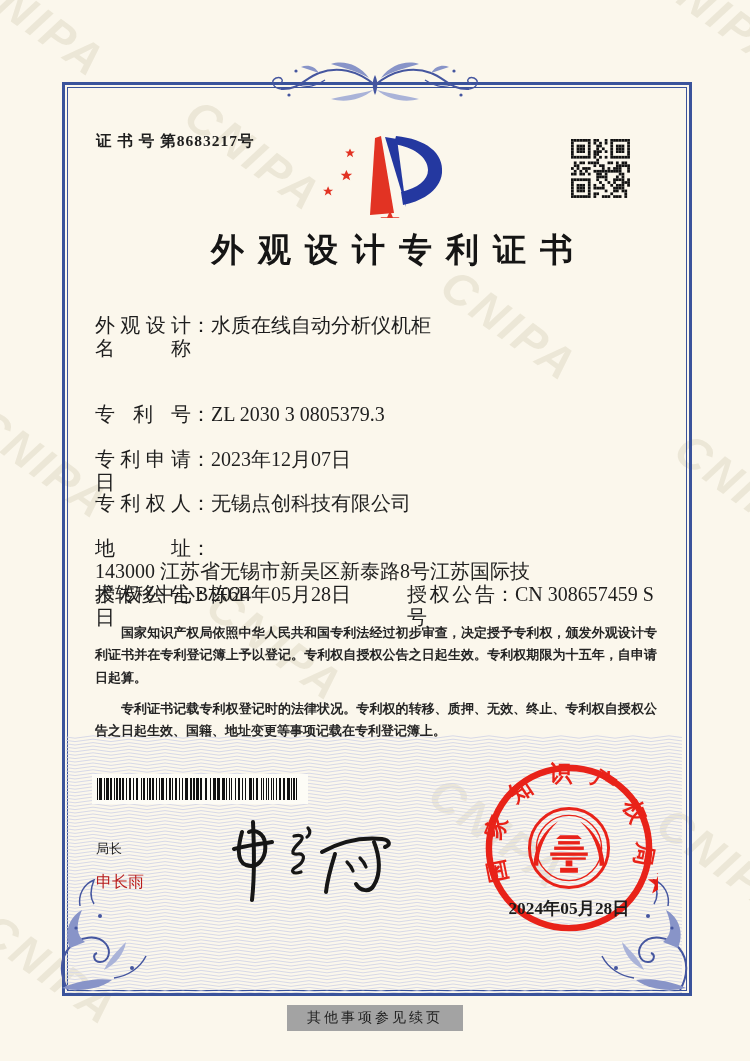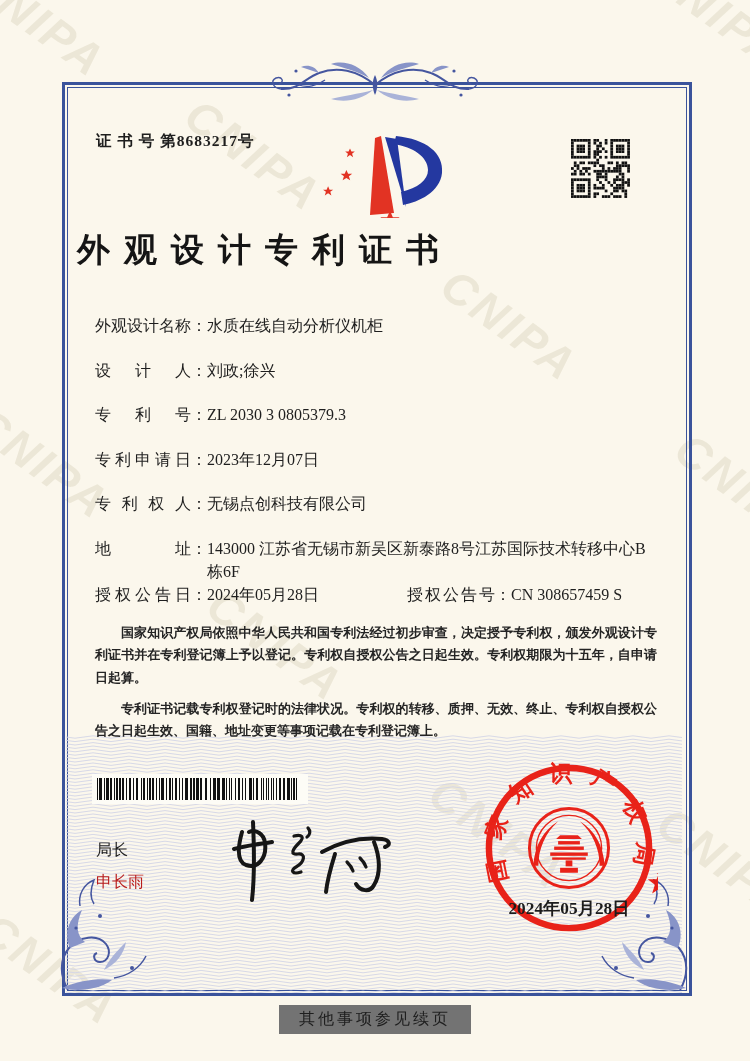--- a/index.html
+++ b/index.html
@@ -12,42 +12,42 @@
   .frame-inner{position:absolute;left:2px;top:2px;right:2px;bottom:2px;border:1px solid #3a539b;}
   .waves{position:absolute;left:66px;top:735px;width:616px;height:258px;z-index:2;}
   .ornament-top{position:absolute;left:265px;top:58px;width:220px;height:52px;z-index:4;}
   .corner{position:absolute;top:872px;width:112px;height:122px;z-index:4;}
   .corner.left{left:54px;}
   .corner.right{left:582px;transform:scaleX(-1);}
   .content{position:absolute;left:0;top:0;width:750px;height:1061px;z-index:5;}
   .cert-no{position:absolute;left:96px;top:131px;font-size:15.5px;letter-spacing:1px;font-weight:bold;}
   .logo{position:absolute;left:308px;top:131px;width:137px;height:87px;}
   .qr{position:absolute;left:571px;top:139px;width:59px;height:59px;}
-  .title{position:absolute;left:63px;top:228px;width:524px;text-align:left;
+  .title{position:absolute;left:63px;top:228px;width:524px;text-align:right;
          font-size:33px;font-weight:600;letter-spacing:14px;text-indent:14px;color:#151515;}
-  .frow{position:absolute;left:95px;width:565px;font-size:16px;line-height:23px;}
+  .frow{position:absolute;left:95px;width:565px;font-size:20px;line-height:23px;}
   .flabel{display:inline-block;width:96px;text-align:justify;text-align-last:justify;vertical-align:top;}
   .fcolon{display:inline-block;vertical-align:top;}
   .fvalue{display:inline-block;max-width:450px;vertical-align:top;}
   .fvalue.addr{width:452px;}
   .pair2{position:absolute;left:312px;top:0;text-decoration:underline;}
   .paras{position:absolute;left:95px;top:622px;width:562px;font-size:13px;
          line-height:1.72;text-align:justify;color:#242424;font-weight:bold;}
   .paras p{margin:0 0 9px 0;text-indent:2em;}
   .barcode{position:absolute;left:92px;top:774px;width:216px;height:30px;}
-  .director{position:absolute;left:96px;top:840px;font-size:16px;
+  .director{position:absolute;left:96px;top:840px;font-size:13px;
             font-family:"Liberation Sans","DejaVu Sans",sans-serif;color:#1a1a1a;}
   .director-name{position:absolute;left:96px;top:872px;font-size:16px;
             font-family:"Liberation Sans","DejaVu Sans",sans-serif;color:#b91c1c;}
   .sig{position:absolute;left:222px;top:810px;width:175px;height:98px;}
   .seal{position:absolute;left:480px;top:760px;width:178px;height:180px;}
   .page-no{position:absolute;left:63px;top:965px;width:624px;text-align:center;
            font-size:13.5px;letter-spacing:1px;color:#2a2a2a;z-index:6;}
   .note{position:absolute;left:375px;top:1005px;transform:translateX(-50%);
-        background:#737373;padding:4px 20px;font-size:16px;letter-spacing:3px;
+        background:#a3a3a3;padding:4px 20px;font-size:14px;letter-spacing:3px;
         white-space:nowrap;z-index:6;}
 </style>
 </head>
 <body>
 
 <div class="page">
 
   <span class="wm" style="left:-40px;top:-6px">CNIPA</span>
   <span class="wm" style="left:176px;top:128px">CNIPA</span>
   <span class="wm" style="left:640px;top:-14px">CNIPA</span>
@@ -431,23 +431,20 @@
         <rect x="44.95" y="56.19" width="2.75" height="2.75" fill="#111"></rect>
         <rect x="47.76" y="56.19" width="2.75" height="2.75" fill="#111"></rect>
         <rect x="53.38" y="56.19" width="2.75" height="2.75" fill="#111"></rect>
       </svg>
 
     <div class="title">外观设计专利证书</div>
 
     <div class="frow" style="top:314px">
       <span class="flabel">外观设计名称</span><span class="fcolon">：</span><span class="fvalue">水质在线自动分析仪机柜</span>
     </div>
-    <div class="frow" style="top:359px">
-      <span class="flabel">设计人</span><span class="fcolon">：</span><span class="fvalue">刘政;徐兴</span>
-    </div>
     <div class="frow" style="top:403px">
       <span class="flabel">专利号</span><span class="fcolon">：</span><span class="fvalue">ZL 2030 3 0805379.3</span>
     </div>
     <div class="frow" style="top:448px">
       <span class="flabel">专利申请日</span><span class="fcolon">：</span><span class="fvalue">2023年12月07日</span>
     </div>
     <div class="frow" style="top:492px">
       <span class="flabel">专利权人</span><span class="fcolon">：</span><span class="fvalue">无锡点创科技有限公司</span>
     </div>
     <div class="frow" style="top:537px">

